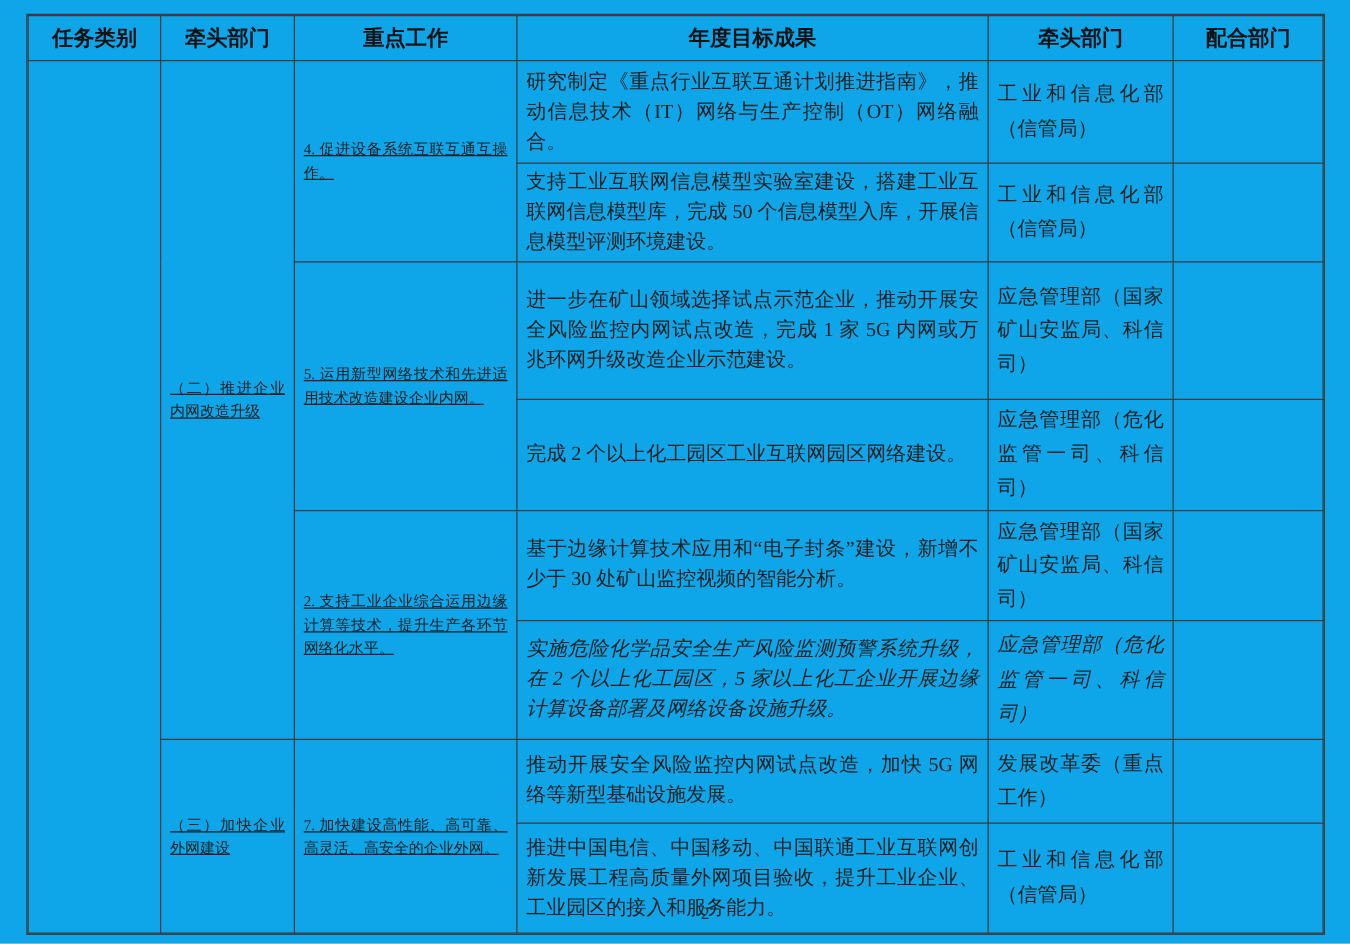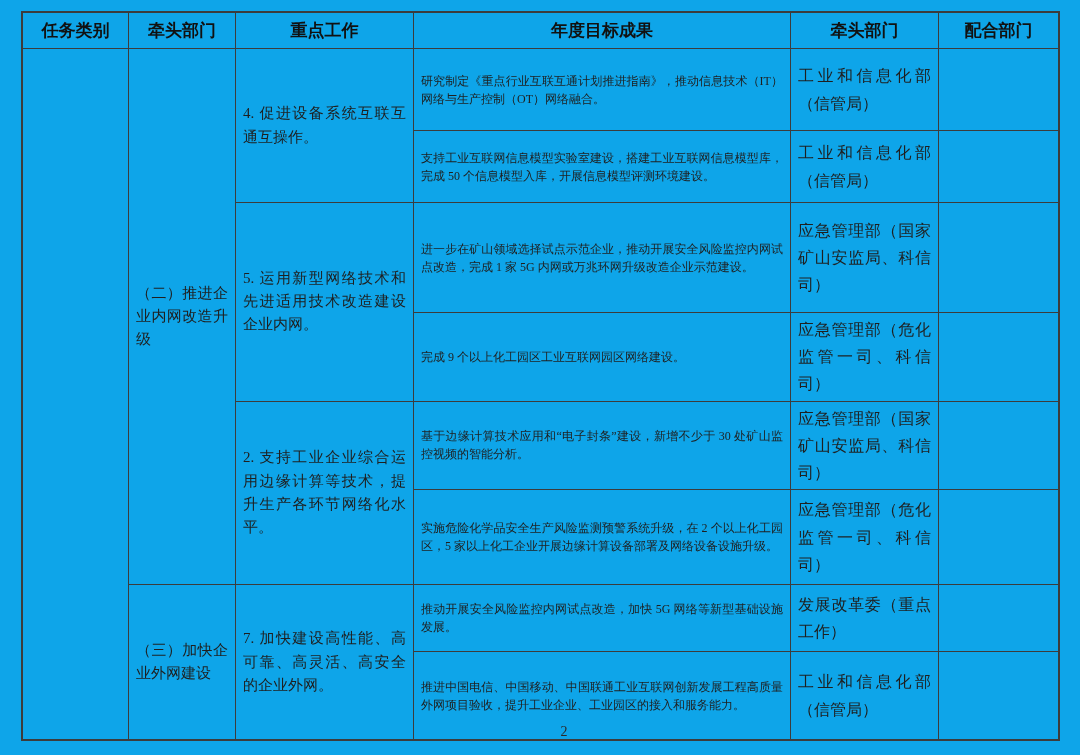--- a/index.html
+++ b/index.html
@@ -41,27 +41,28 @@
     text-align: center;
     height: 36px;
     color: #111111;
   }
   td.task-cell {
     text-align: center;
     font-size: 16px;
   }
   td.keywork-cell,
   td.measure-cell {
-    font-size: 15px;
+    font-size: 12px;
     line-height: 1.55;
     text-align: justify;
     padding: 4px 9px;
+    text-decoration: underline;
   }
   td.outcome-cell {
-    font-size: 12px;
+    font-size: 16px;
     line-height: 1.5;
     text-align: justify;
     padding: 4px 8px;
   }
   td.lead-cell {
     font-size: 16px;
     line-height: 1.7;
     text-align: justify;
     padding: 4px 10px;
   }
@@ -117,31 +118,31 @@
           <td class="lead-cell">工业和信息化部（信管局）</td>
           <td class="support-cell"></td>
         </tr>
         <tr style="height: 110px;">
           <td class="measure-cell" rowspan="2">5. 运用新型网络技术和先进适用技术改造建设企业内网。</td>
           <td class="outcome-cell">进一步在矿山领域选择试点示范企业，推动开展安全风险监控内网试点改造，完成 1 家 5G 内网或万兆环网升级改造企业示范建设。</td>
           <td class="lead-cell">应急管理部（国家矿山安监局、科信司）</td>
           <td class="support-cell"></td>
         </tr>
         <tr style="height: 73px;">
-          <td class="outcome-cell">完成 9 个以上化工园区工业互联网园区网络建设。</td>
+          <td class="outcome-cell">完成 2 个以上化工园区工业互联网园区网络建设。</td>
           <td class="lead-cell">应急管理部（危化监管一司、科信司）</td>
           <td class="support-cell"></td>
         </tr>
         <tr style="height: 75px;">
           <td class="measure-cell" rowspan="2">2. 支持工业企业综合运用边缘计算等技术，提升生产各环节网络化水平。</td>
           <td class="outcome-cell">基于边缘计算技术应用和“电子封条”建设，新增不少于 30 处矿山监控视频的智能分析。</td>
           <td class="lead-cell">应急管理部（国家矿山安监局、科信司）</td>
           <td class="support-cell"></td>
         </tr>
-        <tr style="height: 95px;">
+        <tr style="height: 95px; font-style: italic;">
           <td class="outcome-cell">实施危险化学品安全生产风险监测预警系统升级，在 2 个以上化工园区，5 家以上化工企业开展边缘计算设备部署及网络设备设施升级。</td>
           <td class="lead-cell">应急管理部（危化监管一司、科信司）</td>
           <td class="support-cell"></td>
         </tr>
         <tr style="height: 67px;">
           <td class="keywork-cell" rowspan="2">（三）加快企业外网建设</td>
           <td class="measure-cell" rowspan="2">7. 加快建设高性能、高可靠、高灵活、高安全的企业外网。</td>
           <td class="outcome-cell">推动开展安全风险监控内网试点改造，加快 5G 网络等新型基础设施发展。</td>
           <td class="lead-cell">发展改革委（重点工作）</td>
           <td class="support-cell"></td>

